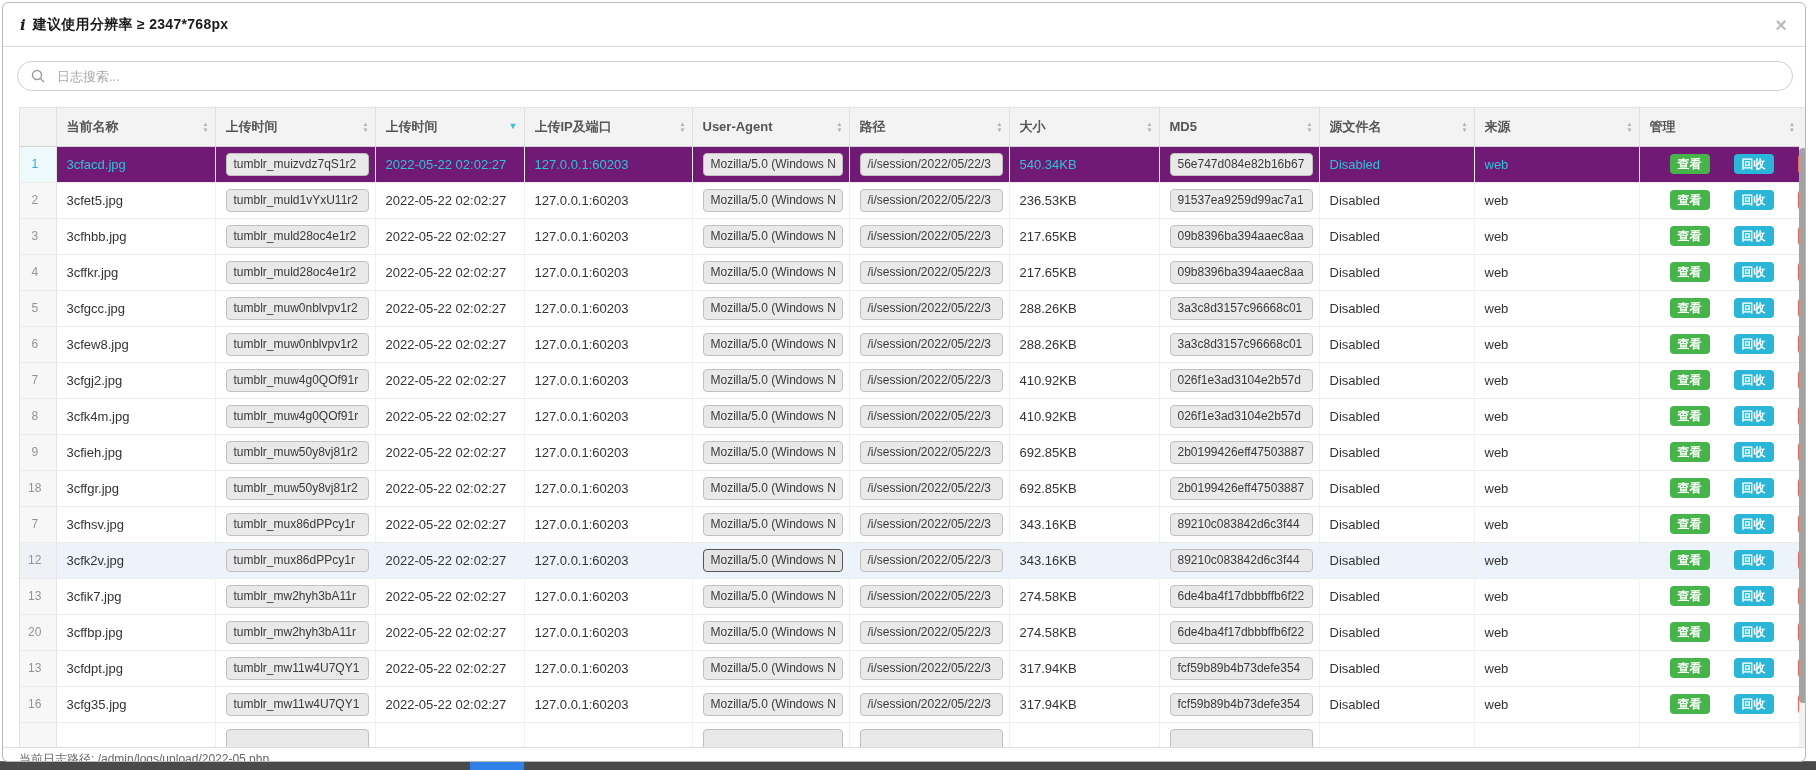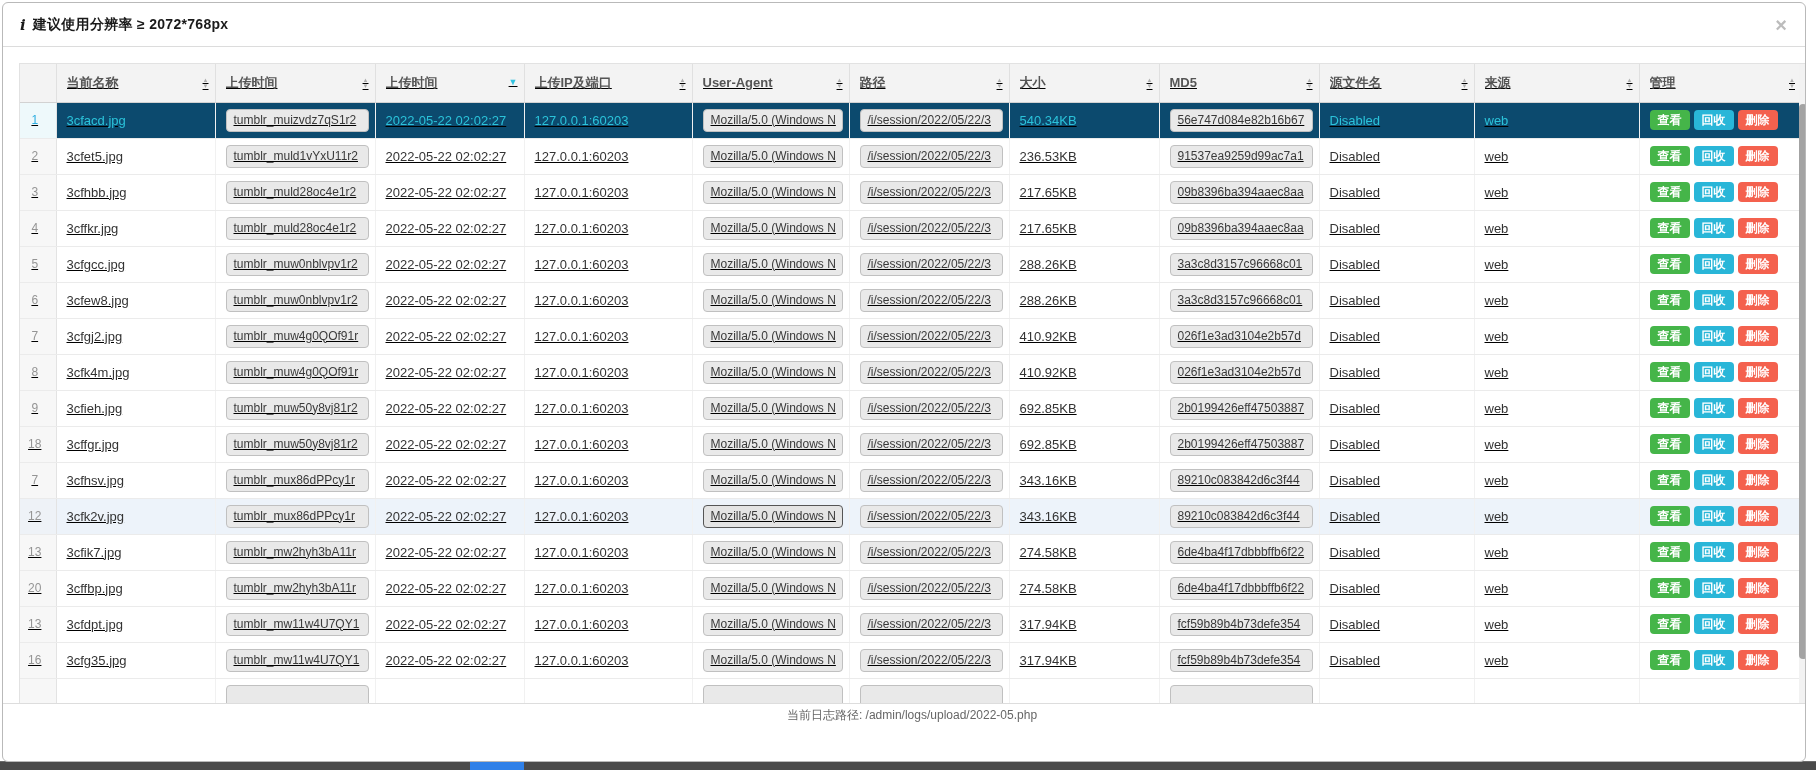--- a/index.html
+++ b/index.html
@@ -27,71 +27,78 @@
   .close-btn { margin-left:auto; color:#bcbcbc; font-size:20px; font-weight:bold; line-height:1; cursor:pointer; }
 
   .search-wrap { margin:14px 12px 0 14px; height:30px; border:1px solid #cfcfcf; border-radius:16px;
     display:flex; align-items:center; padding:0 12px; background:#fff; }
   .search-icon { width:16px; height:16px; flex:0 0 auto; }
   .search-input { border:none; outline:none; flex:1; font-size:13px; color:#333; margin-left:9px; background:transparent; }
   .search-input::placeholder { color:#a9a9a9; }
 
   .table-wrap { margin:16px 9px 0 16px; width:1789px; height:640px; position:relative; overflow:hidden;
     border:1px solid #e2e2e2; border-bottom:none; }
-  table { border-collapse:collapse; table-layout:fixed; width:1781px;text-decoration:underline; }
+  table { border-collapse:collapse; table-layout:fixed; width:1781px; }
   col.c0{width:36px} col.c1{width:159px} col.c2{width:160px} col.c3{width:149px}
   col.c4{width:168px} col.c5{width:157px} col.c6{width:160px} col.c7{width:150px}
   col.c8{width:160px} col.c9{width:155px} col.c10{width:165px} col.c11{width:162px}
 
   thead th { height:38px; background:#f3f3f3; border-bottom:1px solid #d2d2d2; border-left:1px solid #e0e0e0;
     font-size:13px; color:#555; font-weight:bold; text-align:left; padding:0 6px 0 10px; }
   thead th:first-child { border-left:none; }
   .th-inner { display:flex; align-items:center; justify-content:space-between; }
   .th-label { overflow:hidden; white-space:nowrap; }
   .sort-both { display:flex; flex-direction:column; align-items:center; margin-left:4px; }
   .sort-both span { font-size:6px; color:#adadad; line-height:6px; font-style:normal; }
   .sort-one { font-size:9px; color:#34c3e0; margin-left:4px; line-height:9px; }
 
   tbody td { height:36px; border-bottom:1px solid #ebebeb; border-left:1px solid #f1f1f1;
     font-size:13px; color:#333; padding:0 6px 0 10px; overflow:hidden; white-space:nowrap; background:#fff; }
   tbody td:first-child { border-left:none; }
   td.num { background:#f7f7f7; color:#949494; text-align:center; padding:0 6px 0 0; font-size:12px;
     border-right:1px solid #e3e3e3; }
-  tr.row-active td { background:#0c4a6e; color:#2bc3da; }
+  tr.row-active td { background:#701a75; color:#2bc3da; }
   tr.row-active td.num { background:#eef9fb; color:#2bade0; }
   tr.row-selected td { background:#edf3fa; }
   tr.row-selected td.num { background:#eef2f7; }
 
   .valbox { display:block; width:100%; background:#e9e9e9; border:1px solid #c0c0c0; border-radius:4px;
     padding:4px 7px; font-size:12px; color:#3a3a3a; overflow:hidden; white-space:nowrap;
     line-height:13px; height:23px; cursor:pointer; }
   .valbox.focused { border:1px solid #555; background:#e4e4e4; }
 
   .btn { display:inline-block; color:#fff; font-size:12px; font-weight:bold; padding:4px 8px;
-    border-radius:4px; margin-right:4px; line-height:12px; cursor:pointer; }
+    border-radius:4px; margin-right:4px; line-height:12px; cursor:pointer;margin-left:20px; }
 
   .vscroll { position:absolute; top:0; right:0; width:8px; height:100%; background:#f2f2f2; }
   .vscroll-thumb { position:absolute; top:40px; left:0; width:8px; height:555px; background:#a3a3a3; border-radius:4px; }
 
-  .footer { height:18px; border-top:1px solid #dddddd; padding:3px 0 0 16px; font-size:12px; color:#666;text-align:center; }
+  .footer { height:18px; border-top:1px solid #dddddd; padding:3px 0 0 16px; font-size:12px; color:#666; }
 </style>
 </head>
 <body>
 
 <div class="under-strip"></div>
 <div class="under-blue"></div>
 
 <div class="modal">
 
   <div class="topbar">
     <span class="info-icon">i</span>
-    <span class="topbar-title">建议使用分辨率 ≥ 2072*768px</span>
+    <span class="topbar-title">建议使用分辨率 ≥ 2347*768px</span>
     <span class="close-btn">×</span>
   </div>
 
+  <div class="search-wrap">
+    <svg class="search-icon" viewBox="0 0 16 16">
+      <circle cx="7" cy="7" r="4.5" fill="none" stroke="#9a9a9a" stroke-width="1.4"></circle>
+      <line x1="10.4" y1="10.4" x2="14" y2="14" stroke="#9a9a9a" stroke-width="1.4"></line>
+    </svg>
+    <input class="search-input" type="text" placeholder="日志搜索..." style="">
+  </div>
 
   <div class="table-wrap">
     <table>
       <colgroup>
         <col class="c0">
           <col class="c1">
           <col class="c2">
           <col class="c3">
           <col class="c4">
           <col class="c5">

